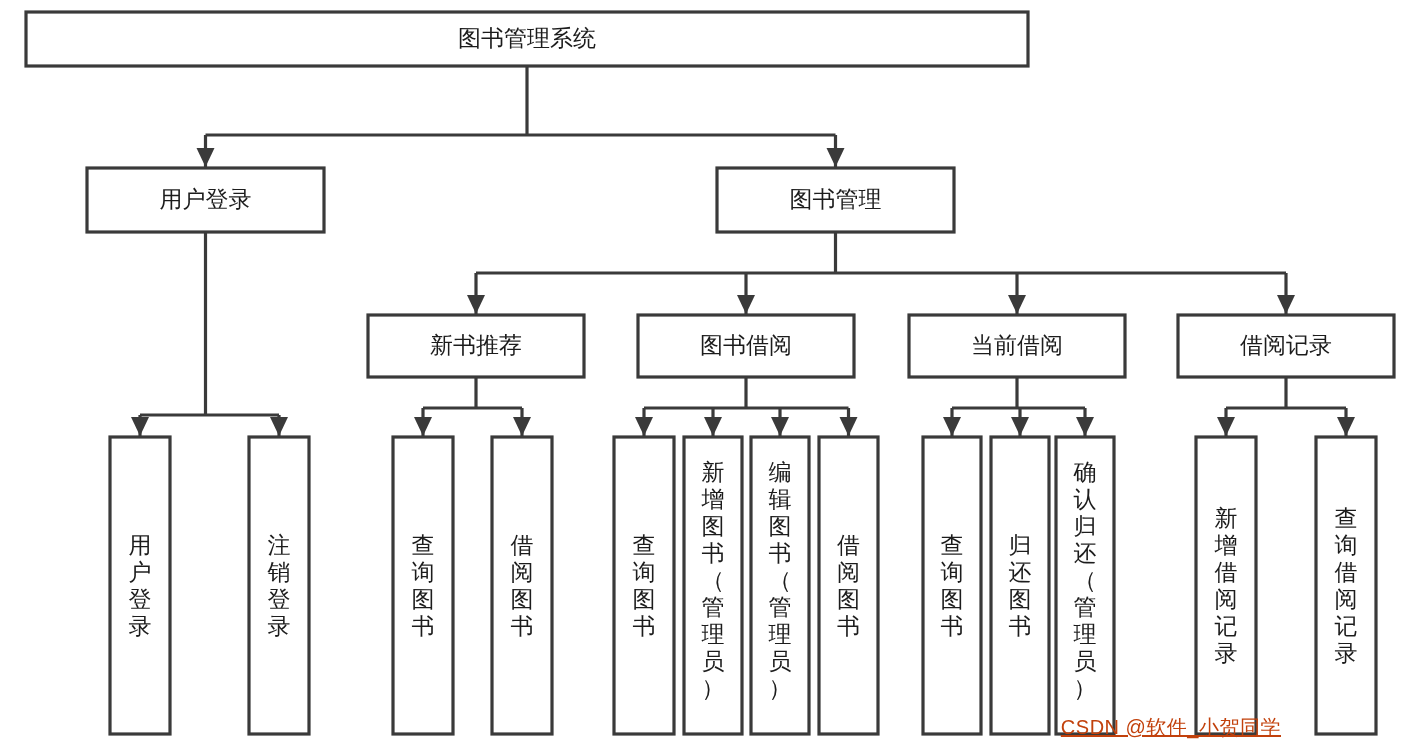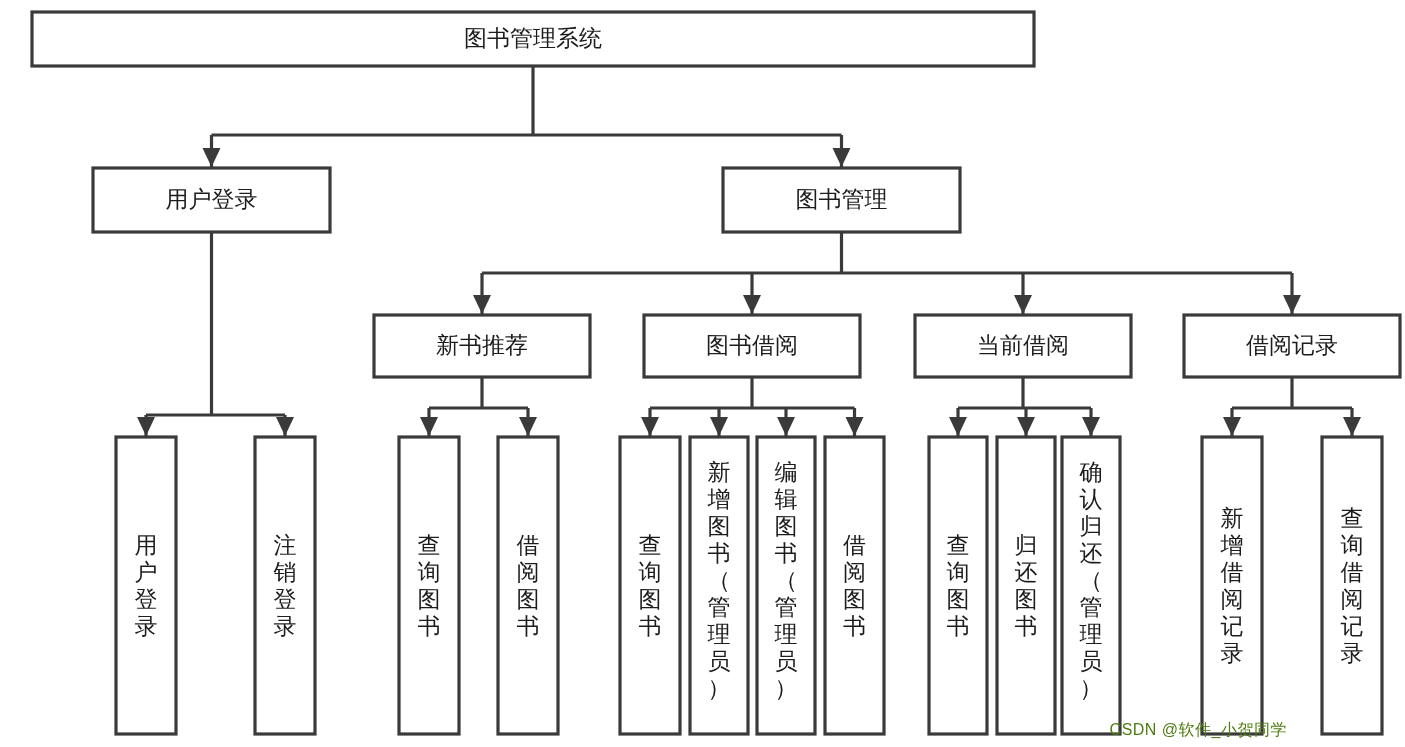--- a/index.html
+++ b/index.html
@@ -9,21 +9,21 @@
   }
   body {
     width: 1405px;
     height: 747px;
     font-family: "Liberation Sans", "DejaVu Sans", sans-serif;
     overflow: hidden;
     position: relative;
   }
   #diagram-root {
     position: absolute;
-    left: 12px;
+    left: 6px;
     top: 0;
     width: 1287px;
     height: 747px;
     text-align: center;
   }
   svg.flow {
     display: block;
     width: 1405px;
     height: 747px;
   }
@@ -54,25 +54,26 @@
     font-family: "Liberation Sans", "DejaVu Sans", sans-serif;
     font-size: 23px;
     fill: #1c1c1c;
     text-anchor: middle;
   }
   .watermark {
     position: absolute;
     right: 12px;
     bottom: 6px;
     font-family: "Liberation Sans", "DejaVu Sans", sans-serif;
-    font-size: 16px;
-    color: #4d7c0f;
+    font-size: 20px;
+    color: #c2410c;
     letter-spacing: 0.5px;
     white-space: nowrap;
     user-select: none;
+    text-decoration: underline;
   }
 </style>
 </head>
 <body>
 
 <div id="diagram-root">
   <svg class="flow" viewBox="0 0 1405 747" xmlns="http://www.w3.org/2000/svg">
     <g id="connectors-layer">
         <path d="M 521 66 L 521 135" class="connector"></path>
         <path d="M 199.5 135 L 829.5 135" class="connector"></path>

